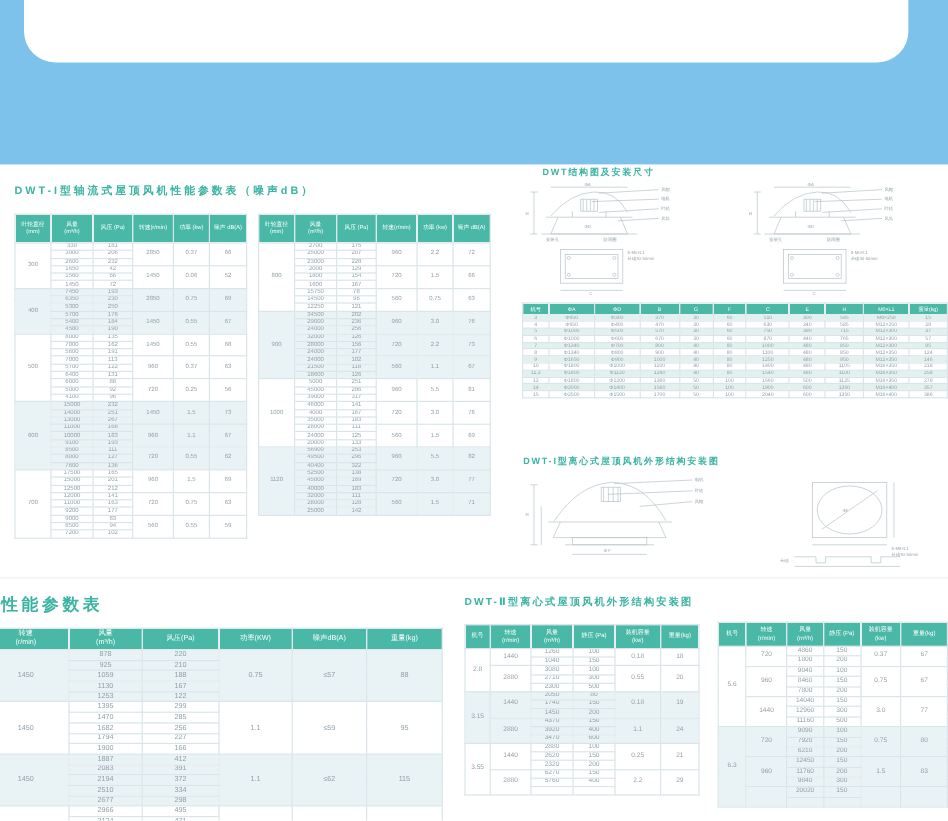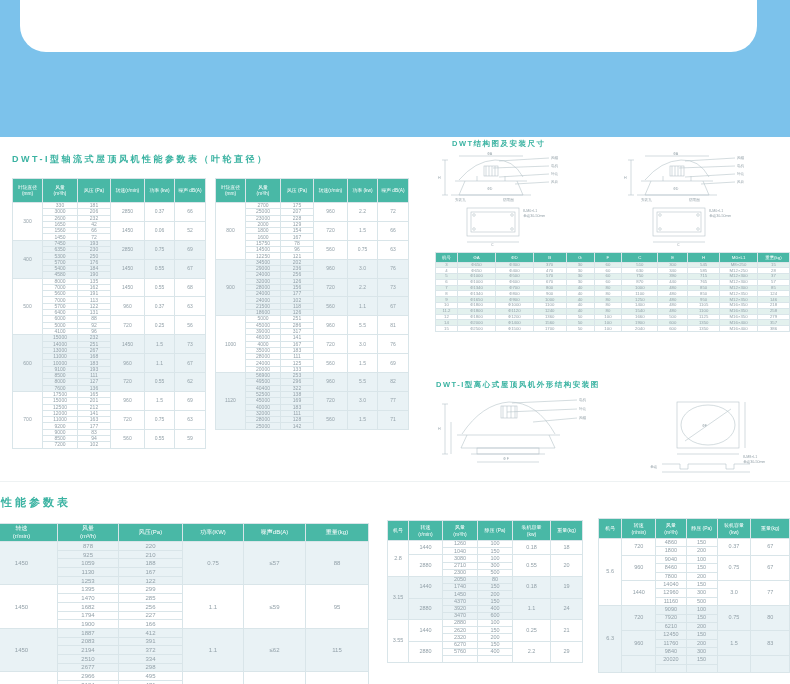--- a/index.html
+++ b/index.html
@@ -9,21 +9,21 @@
 
   
   .hero { position:absolute; left:0; top:0; width:790px; height:137px; }
   .hero-card { position:absolute; left:20px; top:-34px; width:737px; height:86px;
     background:#ffffff; border-radius:26px; }
 
   .sec-title { position:absolute; font-weight:bold; color:#3bb3a2; white-space:nowrap; }
   #t-axial   { left:12px;  top:153px; font-size:9px;  letter-spacing:2.5px; }
   #t-struct  { left:436px; top:139px; font-size:7.5px; letter-spacing:1.5px;padding-left:16px; }
   #t-cent1   { left:436px; top:380px; font-size:7.5px; letter-spacing:1.5px; }
-  #t-perf    { left:1px;   top:495px; font-size:11px;  letter-spacing:3px;text-align:right; }
+  #t-perf    { left:1px;   top:495px; font-size:14px;  letter-spacing:3px;text-align:right; }
   #t-cent2   { left:387px; top:496px; font-size:8.5px; letter-spacing:1.8px; }
 
   .sep { position:absolute; left:0; top:481px; width:790px; height:1px; background:#eef2f3; }
 
   table { border-collapse:collapse; table-layout:fixed; background:#fff; }
   td,th { border:0.5px solid #d9e5e9; text-align:center; padding:0; overflow:hidden;
           font-weight:normal; vertical-align:middle; }
   th { background:#49b8a6; color:#fff; white-space:pre-line; }
   td { color:#93a1a9; background:#fff; }
   tr.shade td  { background:#e9f2f5; }
@@ -56,24 +56,25 @@
 </style>
 </head>
 <body>
 
 <div id="page">
 
   <div class="hero" style="background:#7cc2eb;">
     <div class="hero-card"></div>
   </div>
 
-  <div id="t-axial" class="sec-title">DWT-I型轴流式屋顶风机性能参数表（叶轮直径）</div>
+  <div id="t-axial" class="sec-title">DWT-I型轴流式屋顶风机性能参数表（噪声dB）</div>
   <div id="t-struct" class="sec-title">DWT结构图及安装尺寸</div>
   <div id="t-cent1" class="sec-title">DWT-I型离心式屋顶风机外形结构安装图</div>
   <div id="t-perf" class="sec-title">性能参数表</div>
+  <div id="t-cent2" class="sec-title">DWT-Ⅱ型离心式屋顶风机外形结构安装图</div>
 
   <div class="sep"></div>
 
   <div id="axialA" class="mount">
       <table class="ax">
         <colgroup>
           <col style="width: 30px;">
           <col style="width: 35px;">
           <col style="width: 33px;">
           <col style="width: 34px;">

